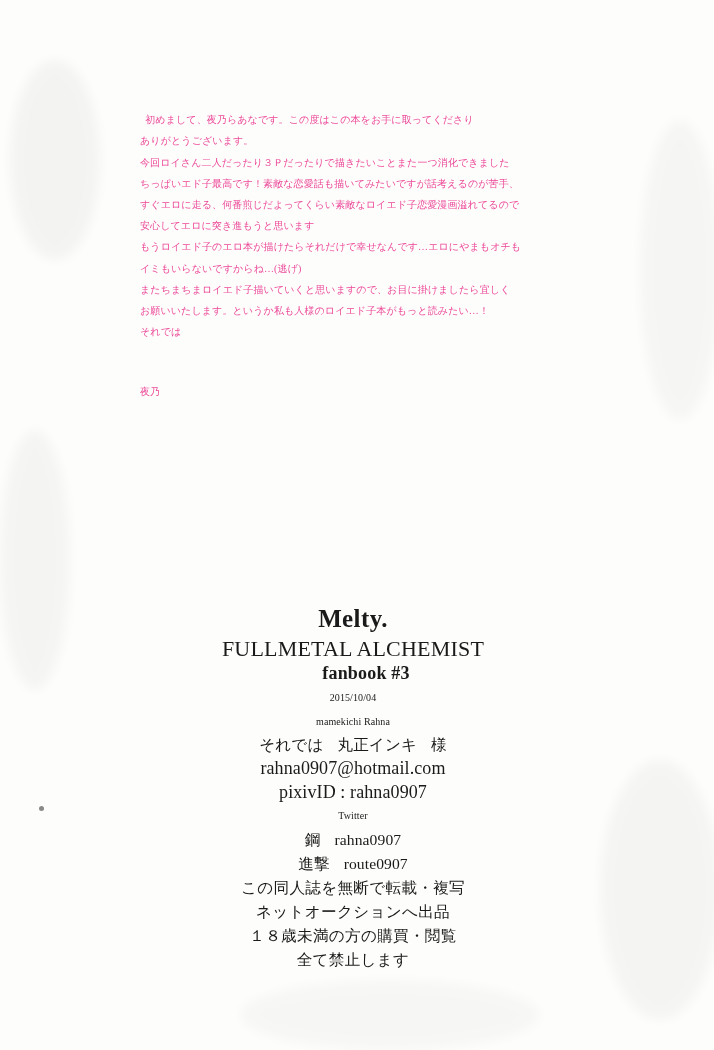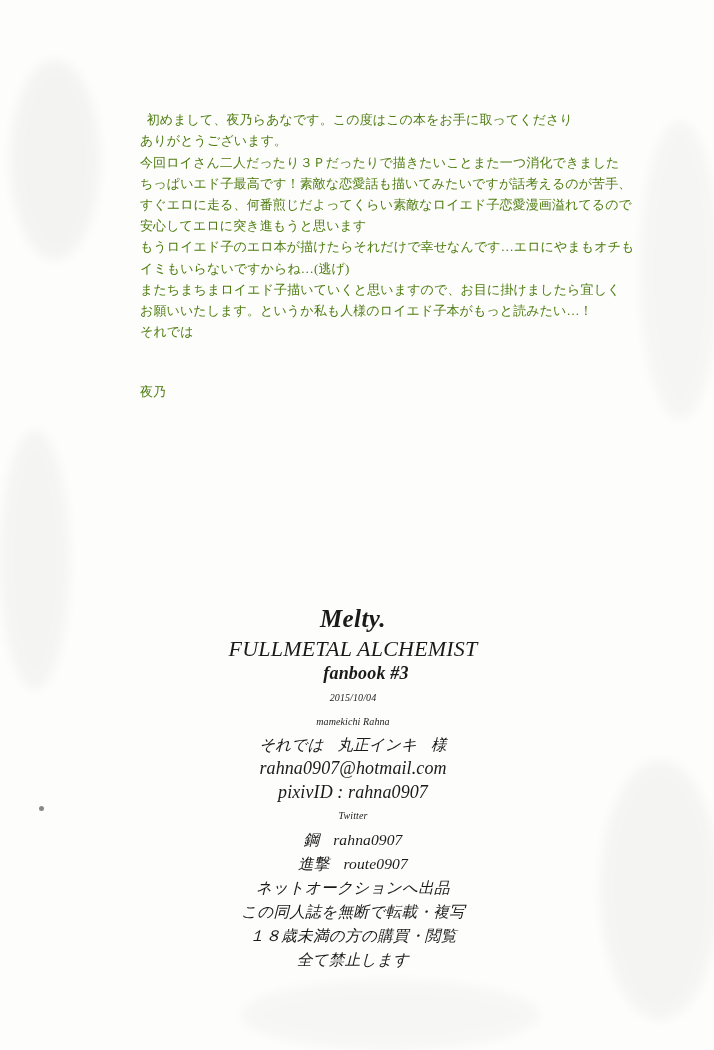--- a/index.html
+++ b/index.html
@@ -43,41 +43,40 @@
     background: #2a2a2a;
     opacity: 0.55;
   }
 
   
   .letter {
     position: absolute;
     left: 140px;
     top: 88px;
     width: 538px;
-    font-size: 13px;
+    font-size: 10px;
     line-height: 21.2px;
     letter-spacing: 0.1px;
-    color: #4d7c0f;
+    color: #ec4899;
     white-space: pre-wrap;
     font-family: Liberation Serif, serif;
   }
   .letter .sig {
     display: block;
     padding-right: 6px;
     margin-top: 17px;
   }
 
   
   .colophon {
     position: absolute;
     left: 0;
     right: 8px;
     top: 604px;
     text-align: center;
-    font-style: italic;
   }
   .colophon .title {
     font-size: 25px;
     font-weight: 700;
     letter-spacing: 0.4px;
     line-height: 30px;
     margin-bottom: 2px;
   }
   .colophon .series {
     font-size: 22px;
@@ -146,17 +145,17 @@
   </div>
   <div class="line mono">rahna0907@hotmail.com</div>
   <div class="line mono">pixivID : rahna0907</div>
   <div class="line">Twitter</div>
   <div class="line jp">
     <span>鋼</span><span class="sp"></span><span>rahna0907</span>
   </div>
   <div class="line jp">
     <span>進撃</span><span class="sp"></span><span>route0907</span>
   </div>
+  <div class="line jp wide">この同人誌を無断で転載・複写</div>
   <div class="line jp wide">ネットオークションへ出品</div>
-  <div class="line jp wide">この同人誌を無断で転載・複写</div>
   <div class="line jp wide">１８歳未満の方の購買・閲覧</div>
   <div class="line jp wide">全て禁止します</div>
 </div>
 
 </body></html>

